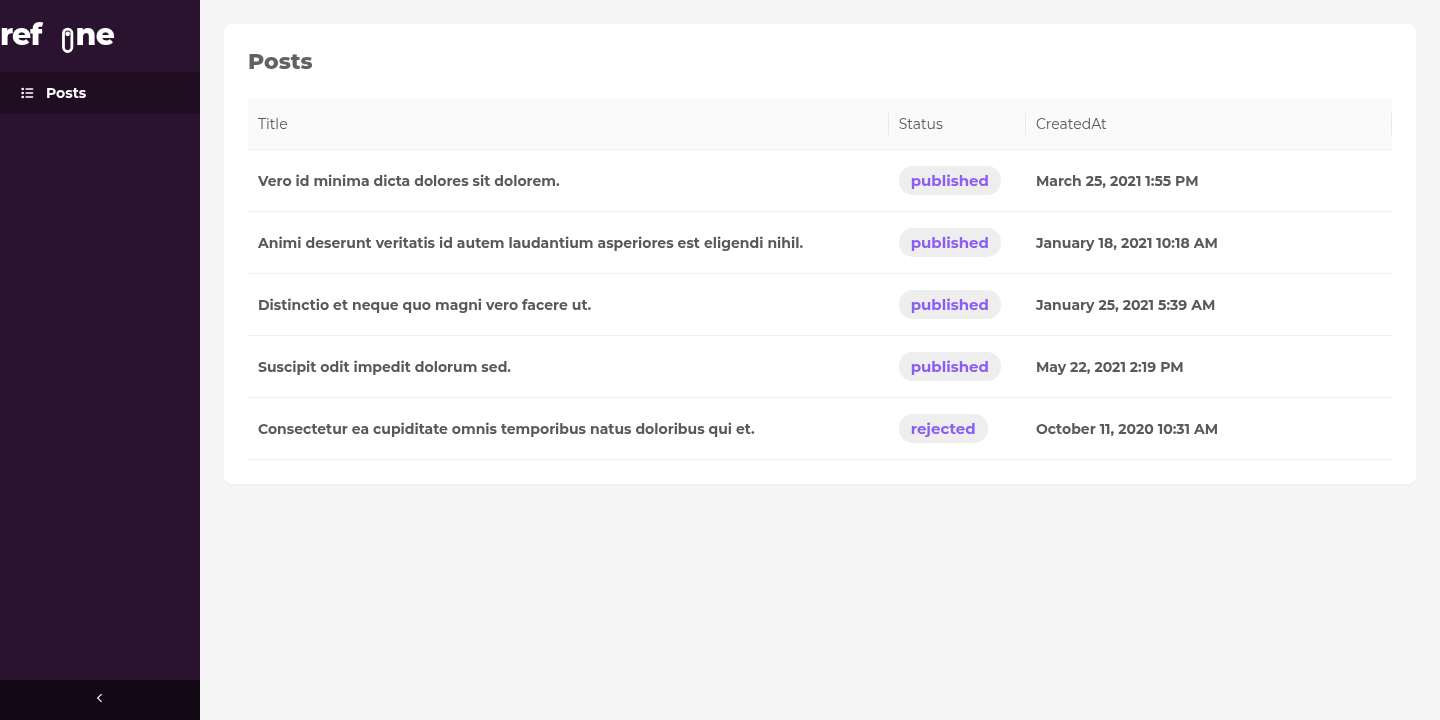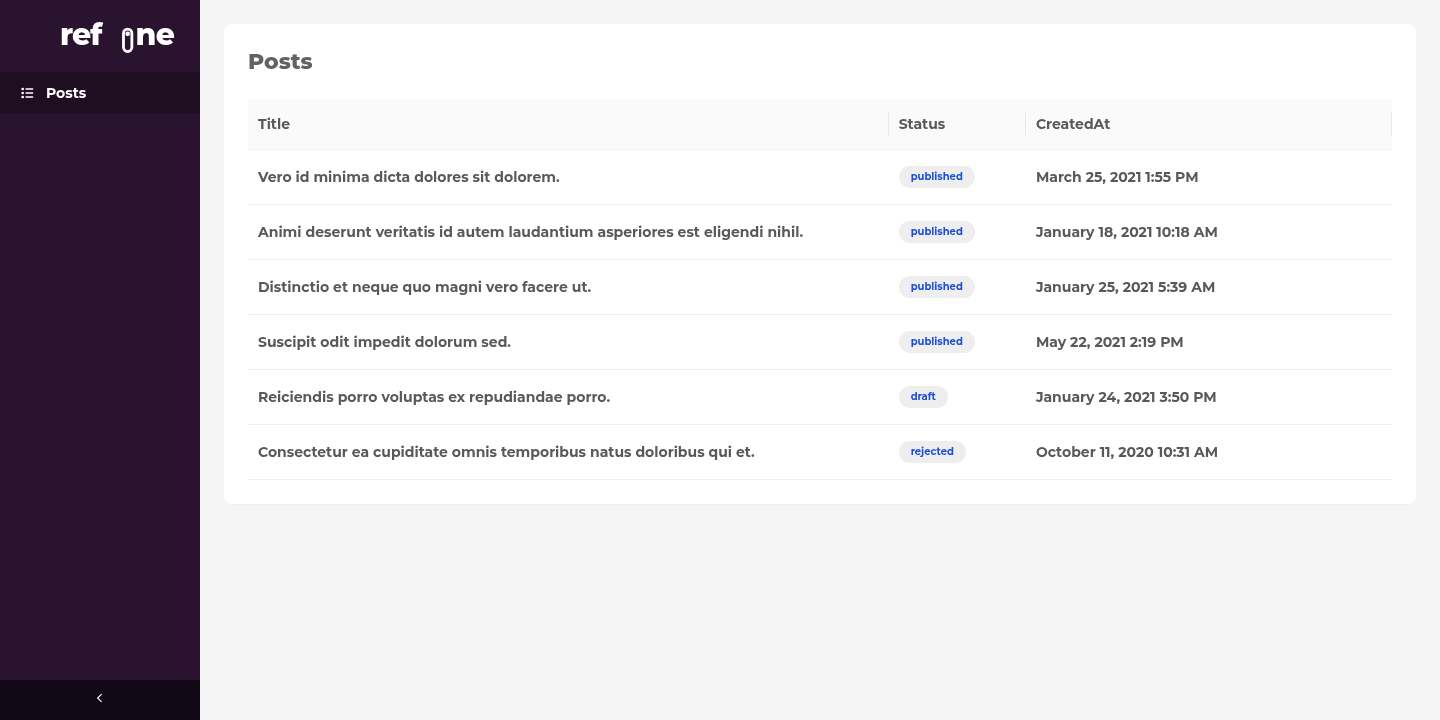--- a/index.html
+++ b/index.html
@@ -17,21 +17,21 @@
     width: 200px;
     background: #2a132e;
     display: flex;
     flex-direction: column;
     flex-shrink: 0;
   }
   .logo {
     height: 72px;
     display: flex;
     align-items: center;
-    justify-content: flex-end;
+    justify-content: flex-start;
   }
   .logo svg { width: 140px; height: auto; }
   .nav {
     flex: 1;
     background: #2a132e;
   }
   .nav-item {
     display: flex;
     align-items: center;
     gap: 10px;
@@ -72,21 +72,21 @@
   }
   table {
     width: 100%;
     border-collapse: collapse;
     table-layout: fixed;
   }
   thead th {
     text-align: left;
     background: #fafafa;
     color: #595959;
-    font-weight: 700;
+    font-weight: 400;
     padding: 16px 10px;
     border-bottom: 1px solid #f0f0f0;
     position: relative;
   }
   thead th::after {
     content: "";
     position: absolute;
     right: 0;
     top: 50%;
     transform: translateY(-50%);
@@ -100,24 +100,24 @@
     color: #595959;
     vertical-align: middle;
     font-weight: bold;
   }
   .col-title  { width: 56%; }
   .col-status { width: 12%; }
   .col-date   { width: 32%; }
   .badge {
     display: inline-block;
     background: #eeeeee;
-    color: #1d4ed8;
+    color: #8b5cf6;
     border-radius: 14px;
     padding: 4px 12px;
-    font-size: 10px;
+    font-size: 15px;
     line-height: 1.4;
   }
 </style>
 </head>
 <body>
 
 <div class="layout">
   <aside class="sidebar">
     <div class="logo">
       <svg viewBox="0 0 300 80" xmlns="http://www.w3.org/2000/svg">
@@ -186,25 +186,20 @@
               <td>Distinctio et neque quo magni vero facere ut.</td>
               <td><span class="badge">published</span></td>
               <td>January 25, 2021 5:39 AM</td>
             </tr>
             <tr>
               <td>Suscipit odit impedit dolorum sed.</td>
               <td><span class="badge">published</span></td>
               <td>May 22, 2021 2:19 PM</td>
             </tr>
             <tr>
-              <td>Reiciendis porro voluptas ex repudiandae porro.</td>
-              <td><span class="badge">draft</span></td>
-              <td>January 24, 2021 3:50 PM</td>
-            </tr>
-            <tr>
               <td>Consectetur ea cupiditate omnis temporibus natus doloribus qui et.</td>
               <td><span class="badge">rejected</span></td>
               <td>October 11, 2020 10:31 AM</td>
             </tr>
           </tbody>
       </table>
     </div>
   </main>
 </div>
 

